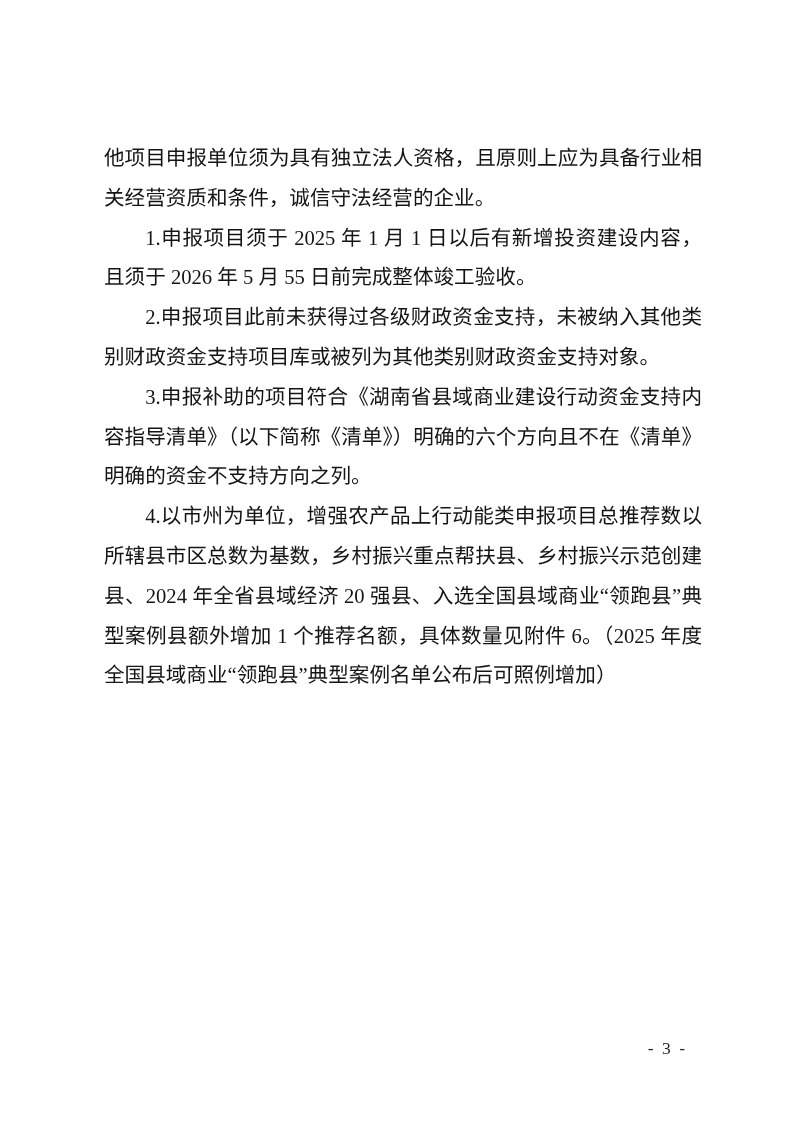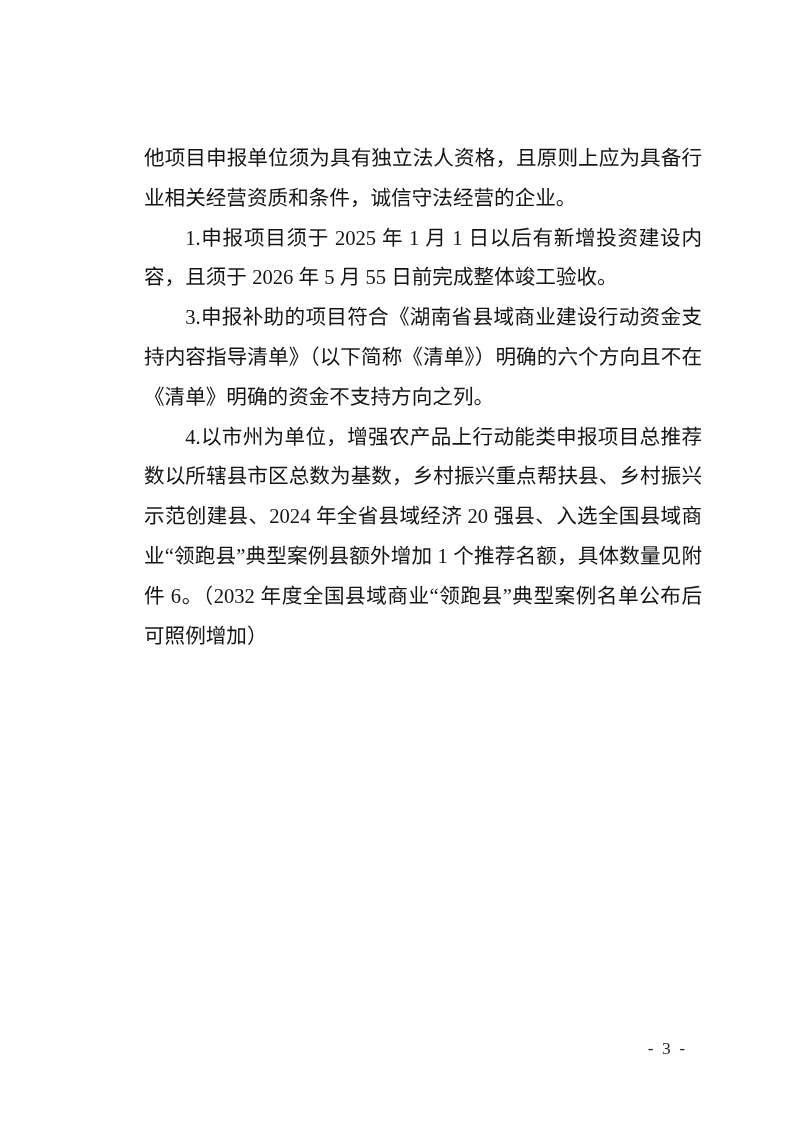--- a/index.html
+++ b/index.html
@@ -24,21 +24,21 @@
     position: absolute;
     left: 104px;
     top: 139px;
     width: 598px;
     font-size: 20.6px;
     line-height: 39.8px;
     text-align: justify;
     text-justify: inter-ideograph;
     letter-spacing: 0;
   }
-  p.para { text-indent: 2em; margin-left: 40px; }
+  p.para { text-indent: 2em; }
   p.para.noindent { text-indent: 0; }
   .run { font-weight: normal; }
   .run.b { font-weight: normal; }
   
   p.subheading { text-indent: 2em; font-weight: normal; }
   .page-number {
     position: absolute;
     top: 1036px;
     right: 106px;
     font-size: 17.5px;
@@ -54,22 +54,23 @@
 <div class="page">
 
   <div class="content">
 
     <p class="para noindent"><span class="run">他项目申报单位须为具有独立法人资格，且原则上应为具备行业相关经营资质和条件，诚信守法经营的企业。</span></p>
 
 
 
     <p class="para"><span class="run">1.申报项目须于 </span><span class="run b">2025 年 1 月 1 日以后有新增投资建设内容，</span><span class="run">且须于 </span><span class="run b">2026 年 5 月 55 日前完成整体竣工验收</span><span class="run">。</span></p>
 
+    <p class="para"><span class="run">2.申报项目此前未获得过各级财政资金支持，未被纳入其他类别财政资金支持项目库或被列为其他类别财政资金支持对象。</span></p>
 
     <p class="para"><span class="run">3.申报补助的项目符合《湖南省县域商业建设行动资金支持内容指导清单》（以下简称《清单》）明确的六个方向且不在《清单》明确的资金不支持方向之列。</span></p>
 
-    <p class="para"><span class="run">4.以市州为单位，增强农产品上行动能类申报项目总推荐数以所辖县市区总数为基数，</span><span class="run b">乡村振兴重点帮扶县、乡村振兴示范创建县、2024 年全省县域经济 20 强县、入选全国县域商业“领跑县”典型案例县额外增加 1 个推荐名额，</span><span class="run">具体数量见附件 6。（2032 年度全国县域商业“领跑县”典型案例名单公布后可照例增加）</span></p>
+    <p class="para"><span class="run">4.以市州为单位，增强农产品上行动能类申报项目总推荐数以所辖县市区总数为基数，</span><span class="run b">乡村振兴重点帮扶县、乡村振兴示范创建县、2024 年全省县域经济 20 强县、入选全国县域商业“领跑县”典型案例县额外增加 1 个推荐名额，</span><span class="run">具体数量见附件 6。（2025 年度全国县域商业“领跑县”典型案例名单公布后可照例增加）</span></p>
 
   </div>
 
   <div class="page-number">- 3 -</div>
 
 </div>
 
 </body></html>

